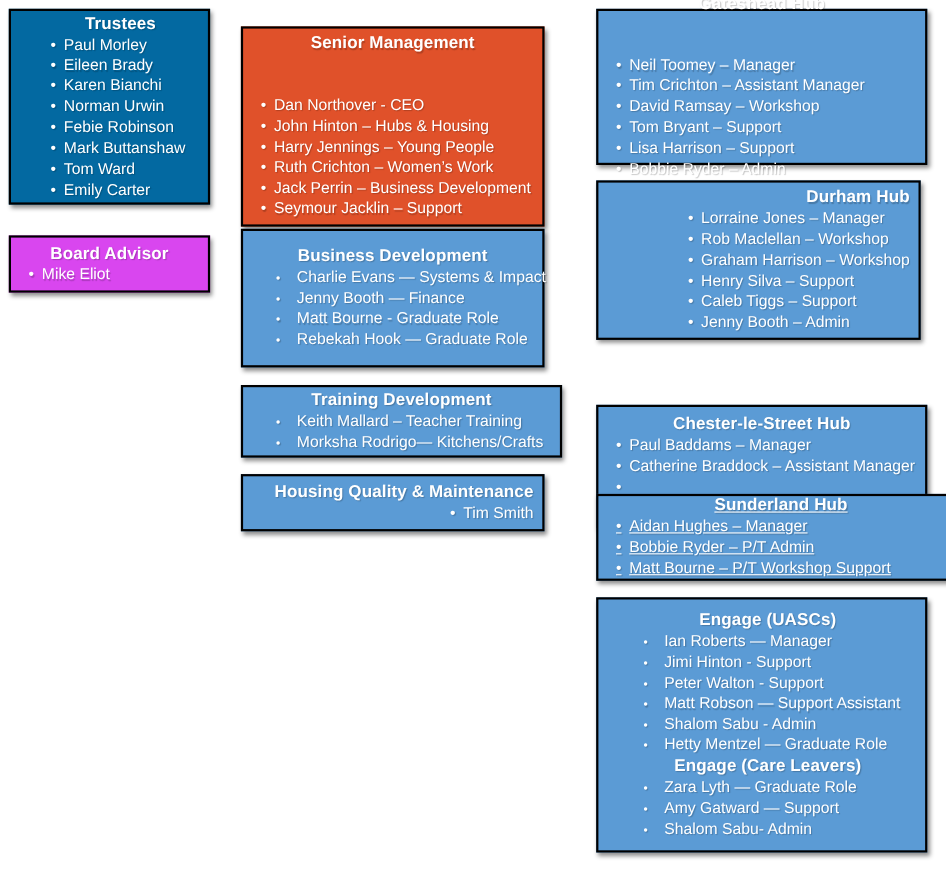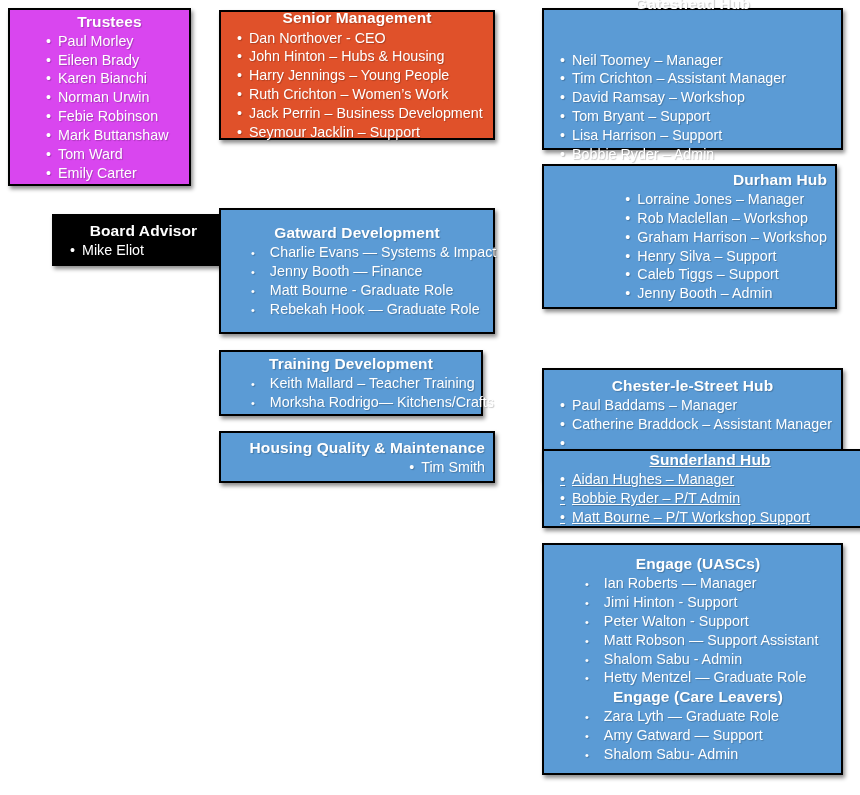--- a/index.html
+++ b/index.html
@@ -50,35 +50,35 @@
     margin-right: 7px;
     flex: 0 0 auto;
   }
   
   .indent ul { padding-left: 22px; }
   .indent .bullet { font-size: 11px; margin-right: 15px; }
 
   
   #box-trustees               { left: 8px;   top: 8px;   width: 183px; height: 178px; }
   #box-board-advisor          { left: 8px;   top: 214px; width: 183px; height: 52px;  }
-  #box-senior-management      { left: 219px; top: 10px;  width: 276px; height: 130px; }
+  #box-senior-management      { left: 219px; top: 24px;  width: 276px; height: 182px; justify-content: space-between; }
   #box-business-development   { left: 219px; top: 208px; width: 276px; height: 126px; }
-  #box-training-development   { left: 219px; top: 350px; width: 264px; height: 66px;  }
+  #box-training-development   { left: 219px; top: 350px; width: 292px; height: 66px;  }
   #box-housing-quality        { left: 219px; top: 431px; width: 276px; height: 52px; align-items: flex-end;  }
   #box-gateshead-hub          { left: 542px; top: 8px;   width: 301px; height: 142px; gap: 36px; }
   #box-durham-hub             { left: 542px; top: 164px; width: 295px; height: 145px; }
   #box-chester-le-street-hub  { left: 542px; top: 324px; width: 301px; height: 112px; margin-top: 44px; }
   #box-sunderland-hub         { left: 542px; top: 449px; width: 336px; height: 79px; text-decoration: underline;  }
   #box-engage                 { left: 542px; top: 543px; width: 301px; height: 232px; padding-left: 19px; }
 </style>
 </head>
 <body>
 
 <div class="canvas">
-  <section class="box" id="box-trustees" style="background-color: #d946ef; padding-left: 28px;">
+  <section class="box" id="box-trustees" style="background-color: #0369a1; padding-left: 28px;">
       <div class="box-title">Trustees</div>
       <ul>
         <li>
           <span class="bullet">•</span>
           <span>Paul Morley</span>
         </li>
         <li>
           <span class="bullet">•</span>
           <span>Eileen Brady</span>
         </li>
@@ -101,21 +101,21 @@
         <li>
           <span class="bullet">•</span>
           <span>Tom Ward</span>
         </li>
         <li>
           <span class="bullet">•</span>
           <span>Emily Carter</span>
         </li>
       </ul>
     </section>
-  <section class="box" id="box-board-advisor" style="background-color: #000000; margin-left: 44px;">
+  <section class="box" id="box-board-advisor" style="background-color: #d946ef;">
       <div class="box-title">Board Advisor</div>
       <ul>
         <li>
           <span class="bullet">•</span>
           <span>Mike Eliot</span>
         </li>
       </ul>
     </section>
   <section class="box" id="box-senior-management" style="background-color: rgb(224, 81, 42);">
       <div class="box-title">Senior Management</div>
@@ -140,21 +140,21 @@
           <span class="bullet">•</span>
           <span>Jack Perrin – Business Development</span>
         </li>
         <li>
           <span class="bullet">•</span>
           <span>Seymour Jacklin – Support</span>
         </li>
       </ul>
     </section>
   <section class="box indent" id="box-business-development" style="background-color: rgb(91, 155, 213);">
-      <div class="box-title">Gatward Development</div>
+      <div class="box-title">Business Development</div>
       <ul>
         <li>
           <span class="bullet">•</span>
           <span>Charlie Evans — Systems &amp; Impact</span>
         </li>
         <li>
           <span class="bullet">•</span>
           <span>Jenny Booth — Finance</span>
         </li>
         <li>

